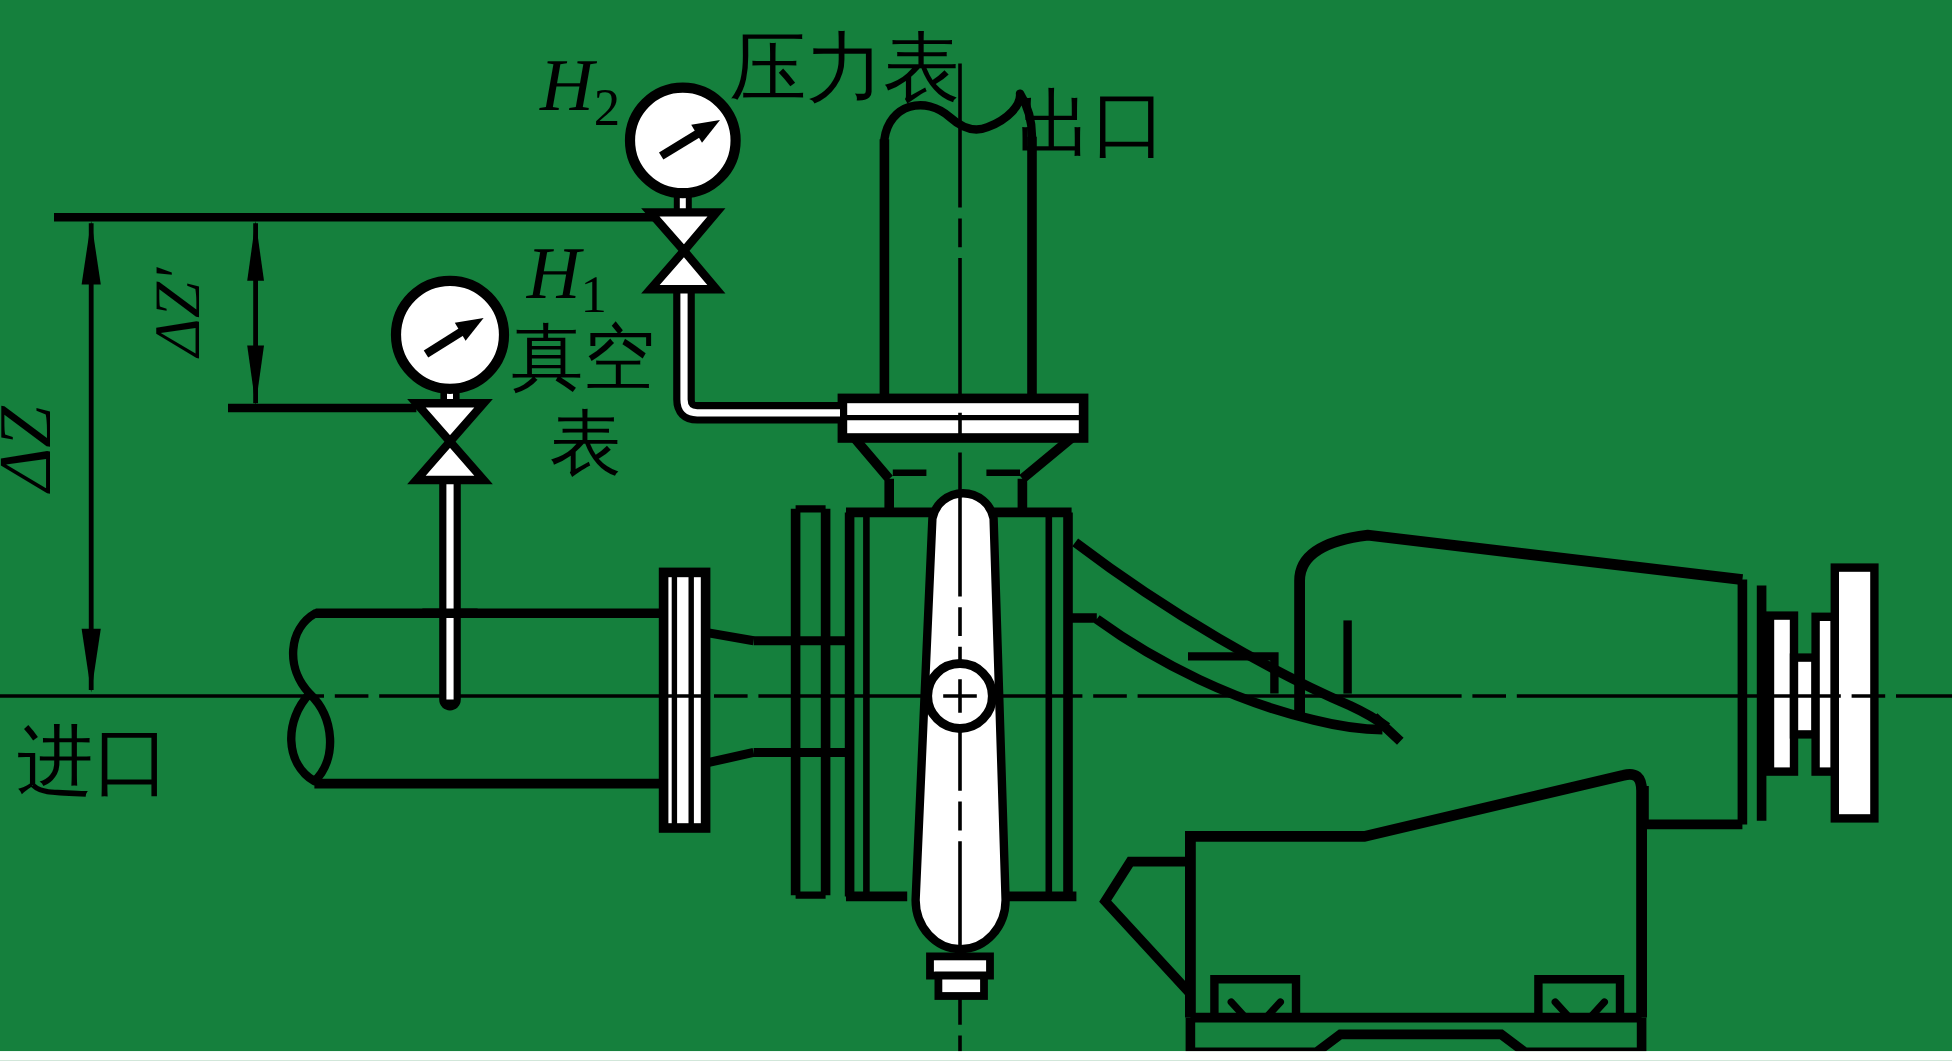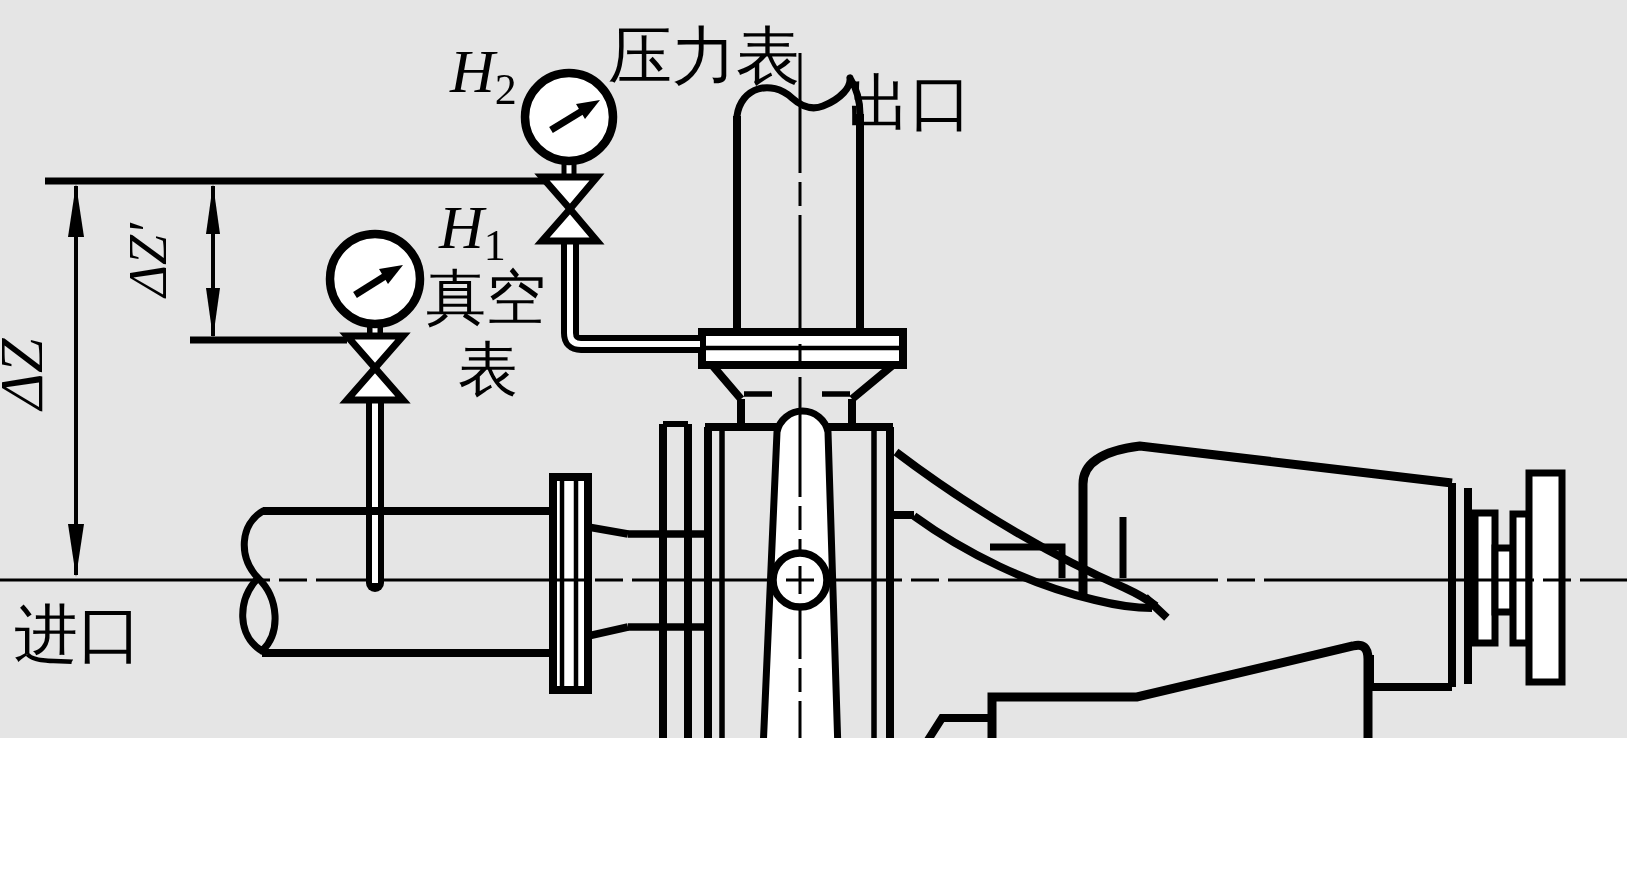--- a/index.html
+++ b/index.html
@@ -1,16 +1,16 @@
 <!DOCTYPE html>
 <html><head>
 <meta charset="utf-8">
 <style>
   html,body { margin:0; padding:0; background:#ffffff; }
-  .stage { width:1627px; height:738px; position:relative; background:#e5e5e5; overflow:hidden; }
+  .stage { width:1627px; height:876px; position:relative; background:#15803d; overflow:hidden; }
   svg { display:block; }
   .cjk  { font-family:"Liberation Sans", sans-serif; font-weight:500; }
   .math { font-family:"Liberation Serif", serif; font-style:italic; }
   .sub  { font-style:normal; }
   .ink-stroke { stroke:#000000; fill:none; }
   .ink-fill   { fill:#000000; stroke:none; }
   .paper-fill { fill:#ffffff; }
 </style>
 </head>
 <body>

